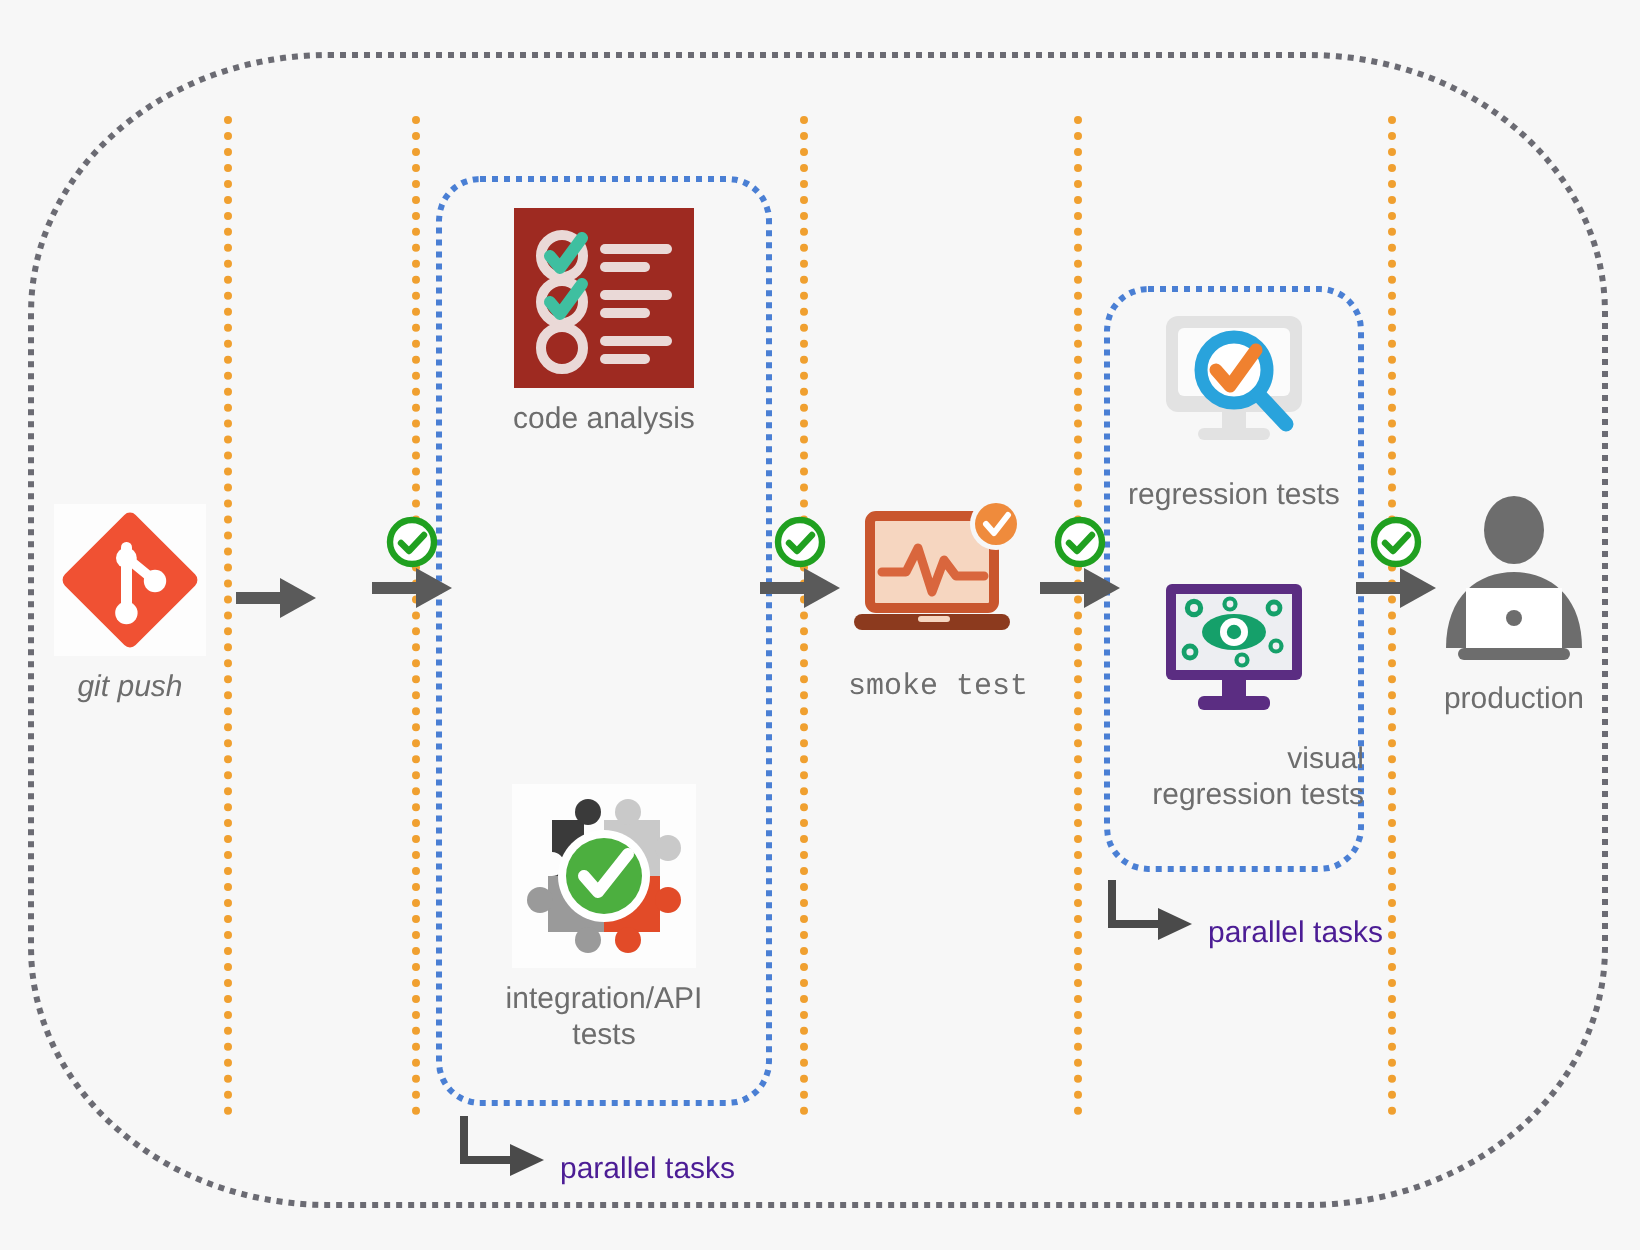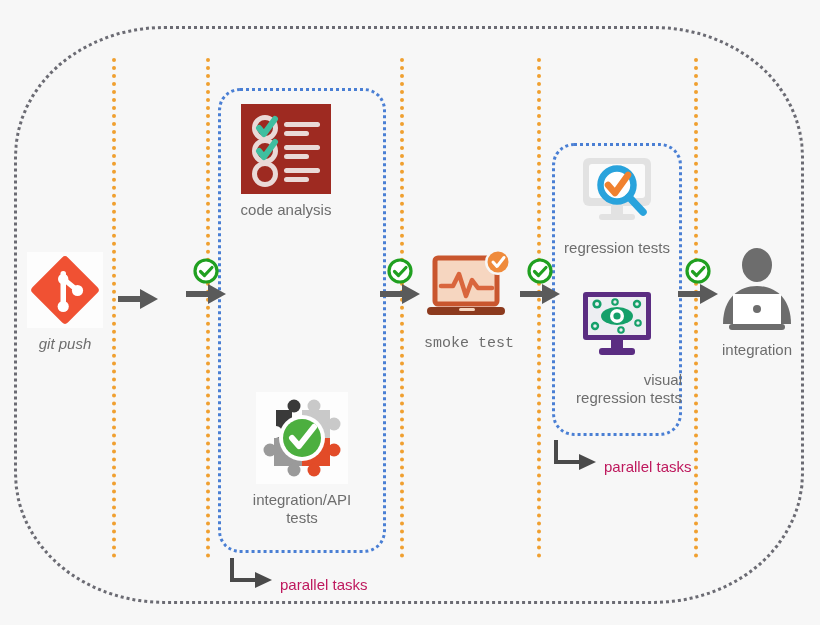--- a/index.html
+++ b/index.html
@@ -60,21 +60,21 @@
     align-items: center;
     justify-content: center;
   }
 
   
   .connector { width: 40px; height: 54px; }
 
   
   .annotation { display: flex; align-items: flex-end; }
   .annotation-label {
-    color: #be185d;
+    color: #4c1d95;
     font-size: 15px;
     margin-left: 6px;
     margin-bottom: -3px;
     white-space: nowrap;
   }
 </style>
 </head>
 <body>
 
 <div id="canvas">
@@ -125,21 +125,21 @@
         <circle cx="20" cy="13" r="11" fill="#ffffff" stroke="#20a020" stroke-width="3.2"></circle>
         <polyline points="14.5,13.5 18.5,17.5 26,9.5" fill="none" stroke="#20a020" stroke-width="3.2" stroke-linecap="round" stroke-linejoin="round"></polyline>
       </g>
       <g>
         <rect x="0" y="33" width="26" height="6" fill="#5a5a5a"></rect>
         <polygon points="22,26 40,36 22,46" fill="#5a5a5a"></polygon>
       </g>
     </svg>
   </div>
 
-  <div class="abs stage" style="left:216px; top:104px; width:140px;">
+  <div class="abs stage" style="left:232px; top:104px; width:140px;">
     <div class="icon-wrap">
       <svg width="90" height="90" viewBox="0 0 90 90" aria-hidden="true">
         <rect x="0" y="0" width="90" height="90" fill="#9e2a21"></rect>
 
         <circle cx="24" cy="24" r="10.5" fill="none" stroke="#ead9d7" stroke-width="5"></circle>
         <polyline points="18,24 23,30 34,15" fill="none" stroke="#3fbfa0" stroke-width="6" stroke-linecap="round" stroke-linejoin="round"></polyline>
         <rect x="43" y="18" width="36" height="5" rx="2.5" fill="#ead9d7"></rect>
         <rect x="43" y="27" width="25" height="5" rx="2.5" fill="#ead9d7"></rect>
 
         <circle cx="24" cy="47" r="10.5" fill="none" stroke="#ead9d7" stroke-width="5"></circle>
@@ -318,16 +318,16 @@
         <ellipse cx="46" cy="17" rx="15" ry="17" fill="#6d6d6d"></ellipse>
 
         <path d="M12 76 C12 50 28 38 46 38 C64 38 80 50 80 76 Z" fill="#6d6d6d"></path>
 
         <rect x="22" y="46" width="48" height="30" fill="#ffffff"></rect>
         <circle cx="46" cy="61" r="4" fill="#6d6d6d"></circle>
 
         <rect x="18" y="76" width="56" height="6" rx="3" fill="#6d6d6d"></rect>
       </svg>
     </div>
-    <div class="stage-label">integration</div>
+    <div class="stage-label">production</div>
   </div>
 
 </div>
 
 </body></html>

